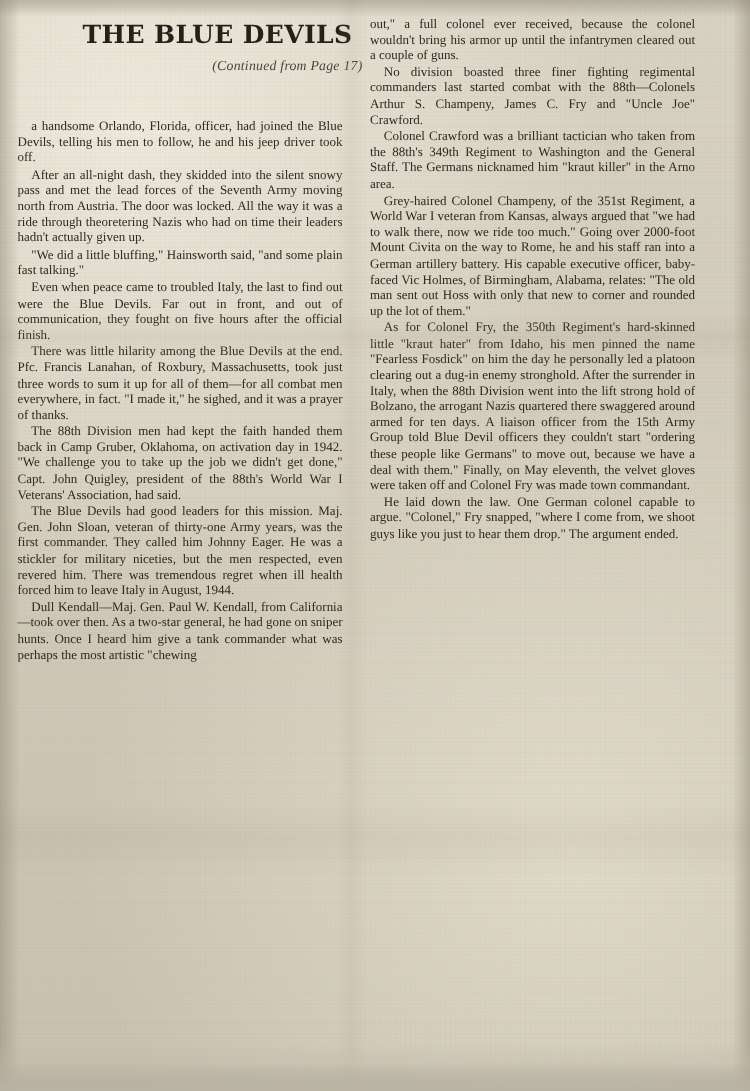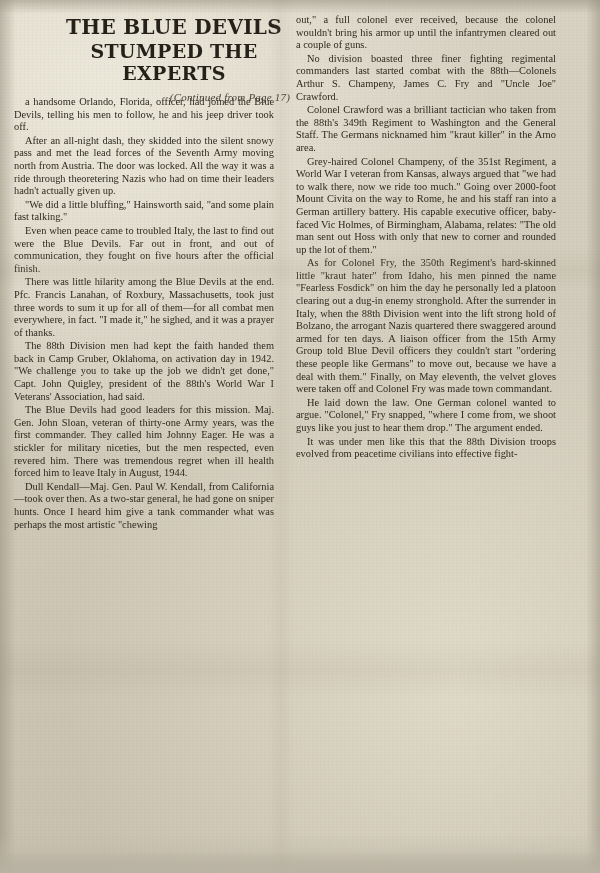--- a/index.html
+++ b/index.html
@@ -135,21 +135,20 @@
 </style>
 </head>
 <body>
 
 <div id="clipping">
 
   <div id="page">
 
     <div class="headline">
       <div class="line line1">The Blue Devils</div>
-      <div class="line line2">Stumped the Experts</div>
     </div>
 
     <div class="contline">(Continued from Page 17)</div>
 
     <div class="columns">
 
       <div class="col left">
         <p>a handsome Orlando, Florida, officer, had joined the Blue Devils, telling his men to follow, he and his jeep driver took off.</p>
         <p>After an all-night dash, they skidded into the silent snowy pass and met the lead forces of the Seventh Army moving north from Austria. The door was locked. All the way it was a ride through theoretering Nazis who had on time their leaders hadn't actually given up.</p>
         <p>"We did a little bluffing," Hainsworth said, "and some plain fast talking."</p>
@@ -159,22 +158,21 @@
         <p>The Blue Devils had good leaders for this mission. Maj. Gen. John Sloan, veteran of thirty-one Army years, was the first commander. They called him Johnny Eager. He was a stickler for military niceties, but the men respected, even revered him. There was tremendous regret when ill health forced him to leave Italy in August, 1944.</p>
         <p>Dull Kendall—Maj. Gen. Paul W. Kendall, from California—took over then. As a two-star general, he had gone on sniper hunts. Once I heard him give a tank commander what was perhaps the most artistic "chewing</p>
       </div>
 
       <div class="col right">
         <p class="noindent">out," a full colonel ever received, because the colonel wouldn't bring his armor up until the infantrymen cleared out a couple of guns.</p>
         <p>No division boasted three finer fighting regimental commanders last started combat with the 88th—Colonels Arthur S. Champeny, James C. Fry and "Uncle Joe" Crawford.</p>
         <p>Colonel Crawford was a brilliant tactician who taken from the 88th's 349th Regiment to Washington and the General Staff. The Germans nicknamed him "kraut killer" in the Arno area.</p>
         <p>Grey-haired Colonel Champeny, of the 351st Regiment, a World War I veteran from Kansas, always argued that "we had to walk there, now we ride too much." Going over 2000-foot Mount Civita on the way to Rome, he and his staff ran into a German artillery battery. His capable executive officer, baby-faced Vic Holmes, of Birmingham, Alabama, relates: "The old man sent out Hoss with only that new to corner and rounded up the lot of them."</p>
         <p>As for Colonel Fry, the 350th Regiment's hard-skinned little "kraut hater" from Idaho, his men pinned the name "Fearless Fosdick" on him the day he personally led a platoon clearing out a dug-in enemy stronghold. After the surrender in Italy, when the 88th Division went into the lift strong hold of Bolzano, the arrogant Nazis quartered there swaggered around armed for ten days. A liaison officer from the 15th Army Group told Blue Devil officers they couldn't start "ordering these people like Germans" to move out, because we have a deal with them." Finally, on May eleventh, the velvet gloves were taken off and Colonel Fry was made town commandant.</p>
-        <p>He laid down the law. One German colonel wanted to argue. "Colonel," Fry snapped, "where I come from, we shoot guys like you just to hear them drop." The argument ended.</p>
-        <p>It was under men like this that the 88th Division troops evolved from peacetime civilians into effective fight-</p>
+        <p>He laid down the law. One German colonel capable to argue. "Colonel," Fry snapped, "where I come from, we shoot guys like you just to hear them drop." The argument ended.</p>
       </div>
 
     </div>
   </div>
 
   <div class="stain s1"></div>
   <div class="stain s2"></div>
   <div class="stain s3"></div>
 
   <div id="grain"></div>

